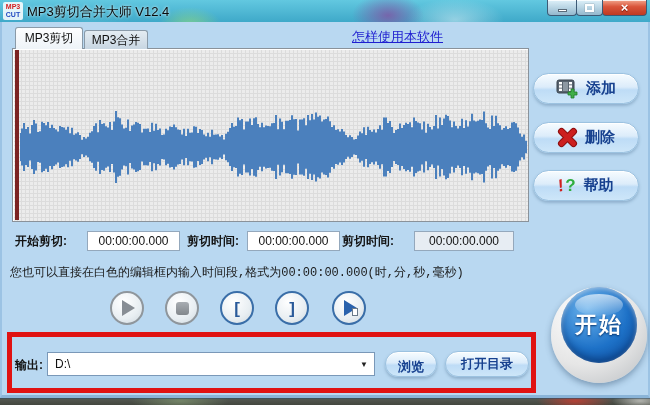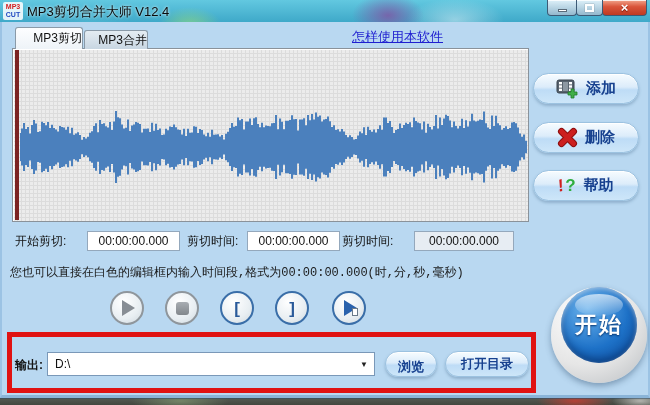--- a/index.html
+++ b/index.html
@@ -63,21 +63,21 @@
   
   .client {
     position:absolute; left:0; top:22px; width:650px; height:376px;
     background:#b9d8f1;
     border-left:2px solid #9cc3e4; border-right:2px solid #9cc3e4; border-bottom:3px solid #8ab4d8;
   }
   
   .tab {
     position:absolute; font-size:12px; color:#111; text-align:center;
     border:1px solid #8a9aa8; border-bottom:none; border-radius:3px 3px 0 0;
-    display:flex; align-items:center; justify-content:flex-end; cursor:default;
+    display:flex; align-items:center; justify-content:center; cursor:default;
   }
   .tab.active {
     left:13px; top:5px; width:68px; height:22px; z-index:3;
     background:linear-gradient(#fdfeff,#eef3f8);
   }
   .tab.inactive {
     left:82px; top:8px; width:64px; height:19px; z-index:1;
     background:linear-gradient(#e4ecf2,#c8d6e2);
   }
   .help-link {
@@ -103,21 +103,21 @@
     box-shadow:0 2px 3px rgba(70,105,140,.35), inset 0 1px 0 #fff;
     display:flex; align-items:center; justify-content:center;
     color:#17418f; font-weight:bold;
   }
   .side-btn { left:531px; width:106px; height:31px; font-size:15px; gap:7px; }
   .side-btn .ic { display:flex; align-items:center; justify-content:center; }
   .help-ic { font-size:17px; font-weight:bold; letter-spacing:1px; }
   .help-ic .ex { color:#cf2020; font-style:italic; display:inline-block; transform:rotate(-14deg); }
   .help-ic .qu { color:#2fae3f; }
   
-  .flabel { position:absolute; top:211px; font-size:12px; color:#141414; }
+  .flabel { position:absolute; top:211px; font-size:12px; color:#141414;font-weight:bold; }
   .tfield {
     position:absolute; top:209px; height:20px; font-size:12px; text-align:center;
     border:1px solid #94a8bc; font-family:"Liberation Sans", sans-serif; color:#111;
   }
   input.tfield { background:#fff; }
   .tfield.ro { background:#e7edf3; line-height:18px; }
   .hint { position:absolute; left:8px; top:242px; font-size:12px; color:#1a1a1a;font-family:Liberation Mono, monospace; }
   
   .pbtn {
     position:absolute; top:269px; width:34px; height:34px; border-radius:50%;

